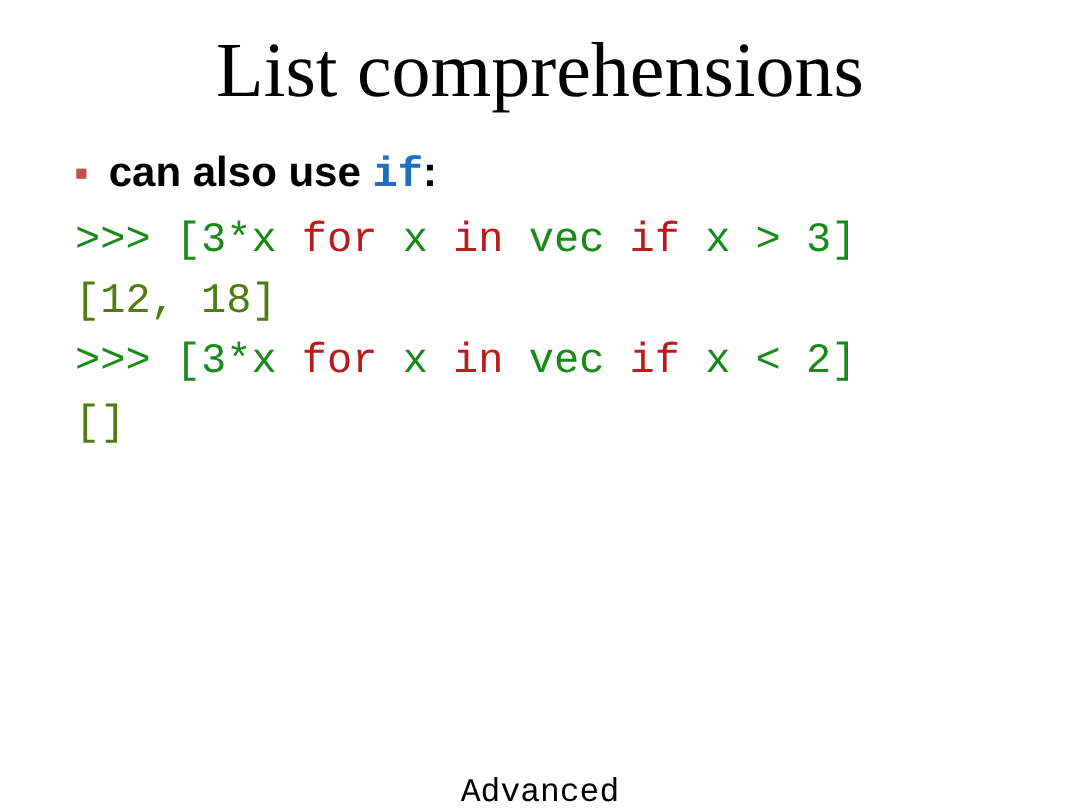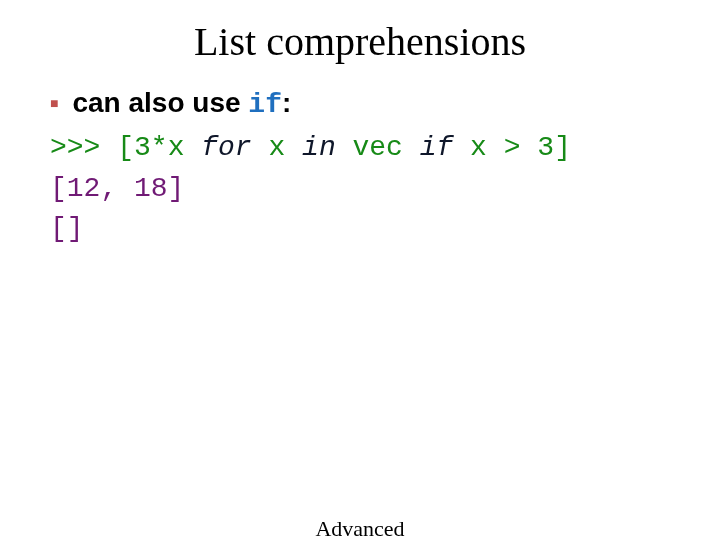--- a/index.html
+++ b/index.html
@@ -12,21 +12,21 @@
     overflow: hidden;
   }
   .slide {
     position: relative;
     width: 720px;
     height: 540px;
     box-sizing: border-box;
   }
   .title {
     font-family: "Comic Sans MS", "Comic Sans", cursive;
-    font-size: 40px;
+    font-size: 52px;
     color: #000;
     text-align: center;
     padding-top: 18px;
     padding-bottom: 20px;
     font-weight: 400;
   }
   .body {
     padding-left: 50px;
     padding-right: 30px;
   }
@@ -58,29 +58,29 @@
     font-size: 28px;
     line-height: 1.45;
     margin-left: 0px;
   }
   .code-line {
     white-space: pre;
     margin: 0;
     padding: 0;
   }
   .c-green { color: #178a17; }
-  .c-blue  { color: #0f172a; font-style: italic; }
-  .c-gray  { color: #701a75; }
+  .c-blue  { color: #b91c1c; }
+  .c-gray  { color: #4d7c0f; }
   .footer {
     position: absolute;
     left: 0;
     right: 0;
     bottom: 0px;
     text-align: center;
-    font-family: Liberation Serif, serif;
+    font-family: Liberation Mono, monospace;
     font-size: 22px;
     color: #000;
     line-height: 1.05;
   }
   .footer .line2 {  }
 </style>
 </head>
 <body>
 
 <div class="slide">
@@ -92,20 +92,21 @@
     <div class="bullet-row">
       <span class="bullet-marker">■</span>
       <span class="bullet-text">
         <span>can also use </span><span class="kw-if">if</span><span>:</span>
       </span>
     </div>
 
     <div class="code-block">
       <div class="code-line"><span class="c-green">&gt;&gt;&gt; </span><span class="c-green">[3*x </span><span class="c-blue">for</span><span class="c-green"> x </span><span class="c-blue">in</span><span class="c-green"> vec </span><span class="c-blue">if</span><span class="c-green"> x &gt; 3]</span></div>
       <div class="code-line c-gray">[12, 18]</div>
+      <div class="code-line"><span class="c-green">&gt;&gt;&gt; </span><span class="c-green">[3*x </span><span class="c-blue">for</span><span class="c-green"> x </span><span class="c-blue">in</span><span class="c-green"> vec </span><span class="c-blue">if</span><span class="c-green"> x &lt; 2]</span></div>
       <div class="code-line c-gray">[]</div>
     </div>
 
   </div>
 
   <div class="footer">
     <div>Advanced</div>
   </div>
 
 </div>

